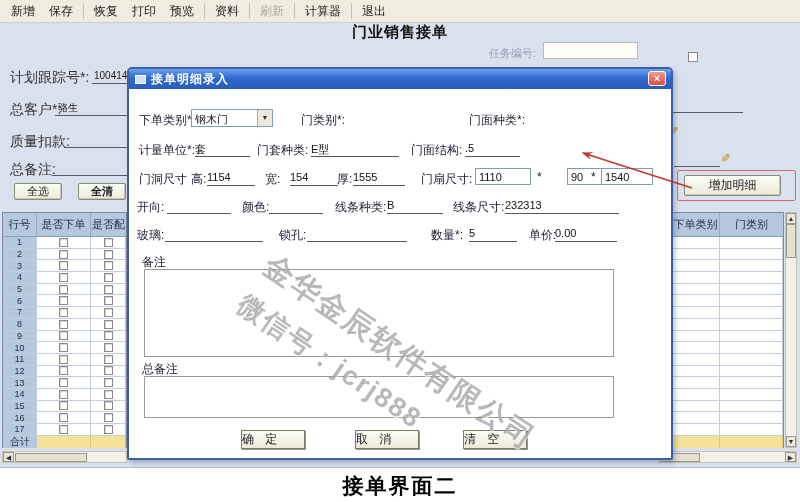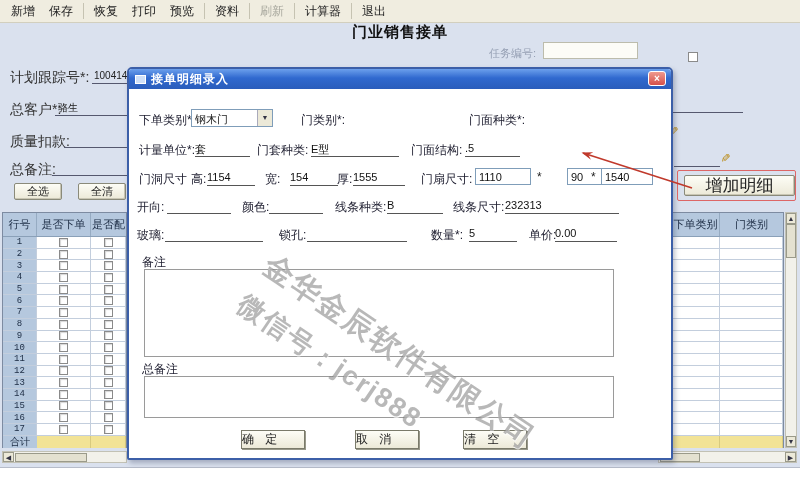--- a/index.html
+++ b/index.html
@@ -42,21 +42,21 @@
 
   
   .sbar { position:absolute; background:#f2f1ea; border:1px solid #c2c1b4; display:flex; align-items:center; }
   .sbtn { background:#ece9d8; border:1px solid #9a9a8a; color:#334; font-size:7px; line-height:9px; text-align:center; }
   .hthumb { height:9px; background:#e4e1d0; border:1px solid #9a9a8a; }
 
   
   #hdr-checkbox { position:absolute; left:688px; top:52px; width:10px; height:10px; background:#fff; border:1px solid #8a8a8a; }
   .pencil { position:absolute; font-size:12px; color:#b8860b; transform:rotate(90deg); }
   #add-detail-box { position:absolute; left:677px; top:170px; width:119px; height:31px; border:1px solid #d66; border-radius:2px; z-index:15; }
-  #add-detail-btn { position:absolute; left:684px; top:175px; width:111px; height:21px; line-height:19px; font-size:17px; z-index:15; }
+  #add-detail-btn { position:absolute; left:684px; top:175px; width:97px; height:21px; line-height:19px; font-size:12px; z-index:15; }
   #red-arrow { position:absolute; left:570px; top:140px; z-index:16; }
 
   
   #modal { position:absolute; left:127px; top:67px; width:546px; height:393px; background:#fff; border:2px solid #3c5fa8; border-radius:5px 5px 2px 2px; z-index:10; box-shadow:2px 3px 5px rgba(60,70,100,.35); }
   #modal-titlebar { position:relative; height:20px; background:linear-gradient(#6ca0ec,#3069cf 45%,#2a5dbb); border-radius:3px 3px 0 0; display:flex; align-items:center; }
   #modal-icon { width:11px; height:9px; border:1px solid #fff; background:#cfe0f8; margin:0 5px 0 6px; }
   #modal-title { color:#fff; font-size:12px; font-weight:bold; letter-spacing:1px; }
   #modal-close { position:absolute; right:5px; top:2px; width:18px; height:15px; background:linear-gradient(#ef9a8f,#d4504a); border:1px solid #fff; border-radius:3px; color:#fff; font-size:10px; font-weight:bold; text-align:center; line-height:14px; }
   #modal-body { position:relative; width:100%; height:371px; font-size:12px; color:#222; }
   .mlbl { position:absolute; font-size:12px; color:#1c1c2e; white-space:nowrap; }
@@ -112,23 +112,23 @@
     <span class="lfield lval" style="left:58px; top:101px;">骆生</span>
     <div class="lline" style="left:55px; top:115px; width:72px;"></div>
 
     <span class="lfield" style="left:10px; top:133px;">质量扣款:</span>
     <div class="lline" style="left:64px; top:147px; width:63px;"></div>
 
     <span class="lfield" style="left:10px; top:161px;">总备注:</span>
     <div class="lline" style="left:52px; top:175px; width:75px;"></div>
 
     <div class="xpbtn" style="left:14px; top:183px; width:48px; height:17px;">全选</div>
-    <div class="xpbtn" style="left:78px; top:183px; width:48px; height:17px;">全清</div>
-
-    <div class="grid" style="left:2px; top:212px; width:125px; height:236px;font-family:Liberation Mono, monospace;">
+    <div class="xpbtn" style="left:78px; top:183px; width:48px; height:17px;font-weight:bold;">全清</div>
+
+    <div class="grid" style="left:2px; top:212px; width:125px; height:236px;">
       <div class="ghead">
         <div class="gh" style="width:34px;">行号</div>
         <div class="gh" style="width:54px;">是否下单</div>
         <div class="gh" style="width:35px; border-right:none;">是否配</div>
       </div>
       <div>
           <div class="trow">
             <div class="tc num" style="width:34px">1</div>
             <div class="tc" style="width:54px">
               <span class="cb"></span>
@@ -488,13 +488,14 @@
       <div class="mbtn" style="left:226px; top:341px;">取 消</div>
       <div class="mbtn" style="left:334px; top:341px;">清 空</div>
     </div>
   </div>
 
   <div id="watermark">
     <div class="w1">金华金辰软件有限公司</div>
     <div class="w2">微信号：jcrj888</div>
   </div>
 
+  <div id="caption">接单界面二</div>
 </div>
 
 </body></html>

